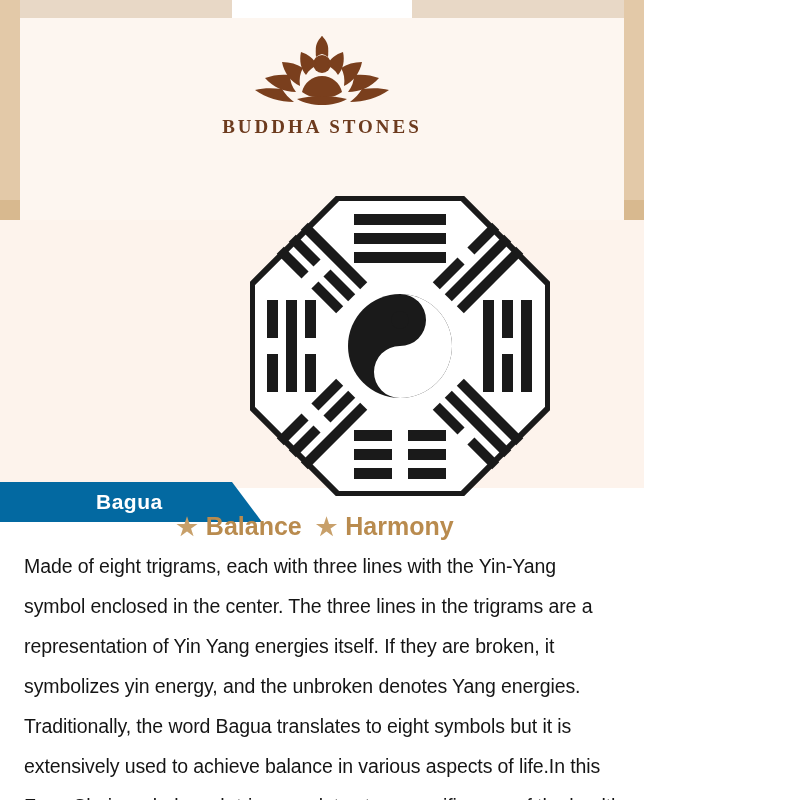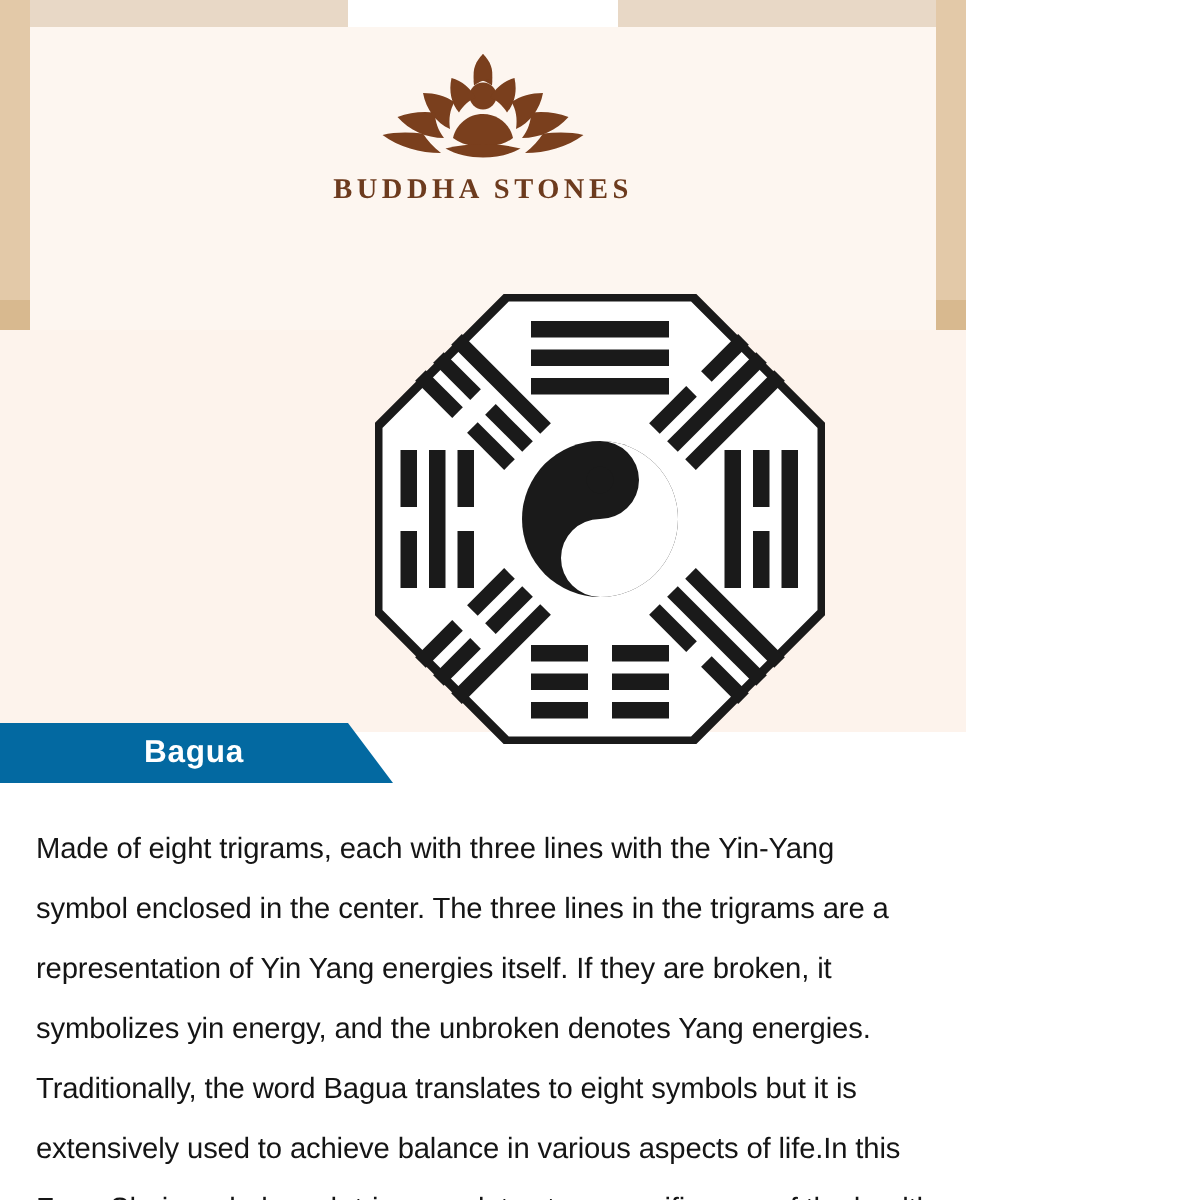--- a/index.html
+++ b/index.html
@@ -291,16 +291,19 @@
         <circle cx="0" cy="-26" r="9" fill="#1a1a1a"></circle>
         <circle cx="0" cy="26" r="9" fill="#ffffff"></circle>
       </g>
     </svg>
   </div>
 
   <div class="label-tab">
     <span class="label-tab-text">Bagua</span>
   </div>
 
+  <div class="keywords">
+    <span class="star">★</span><span class="kw">Balance</span><span class="star">★</span><span class="kw">Harmony</span>
+  </div>
 
   <div class="body-text">Made of eight trigrams, each with three lines with the Yin-Yang symbol enclosed in the center. The three lines in the trigrams are a representation of Yin Yang energies itself. If they are broken, it symbolizes yin energy, and the unbroken denotes Yang energies. Traditionally, the word Bagua translates to eight symbols but it is extensively used to achieve balance in various aspects of life.In this Feng Shui symbol, each trigram relates to a specific area of the health of the individual and the home. It is also used to attain balance in Astronomy, Astrology, Geography, Anatomy and the family.</div>
 
 </div>
 
 </body></html>

